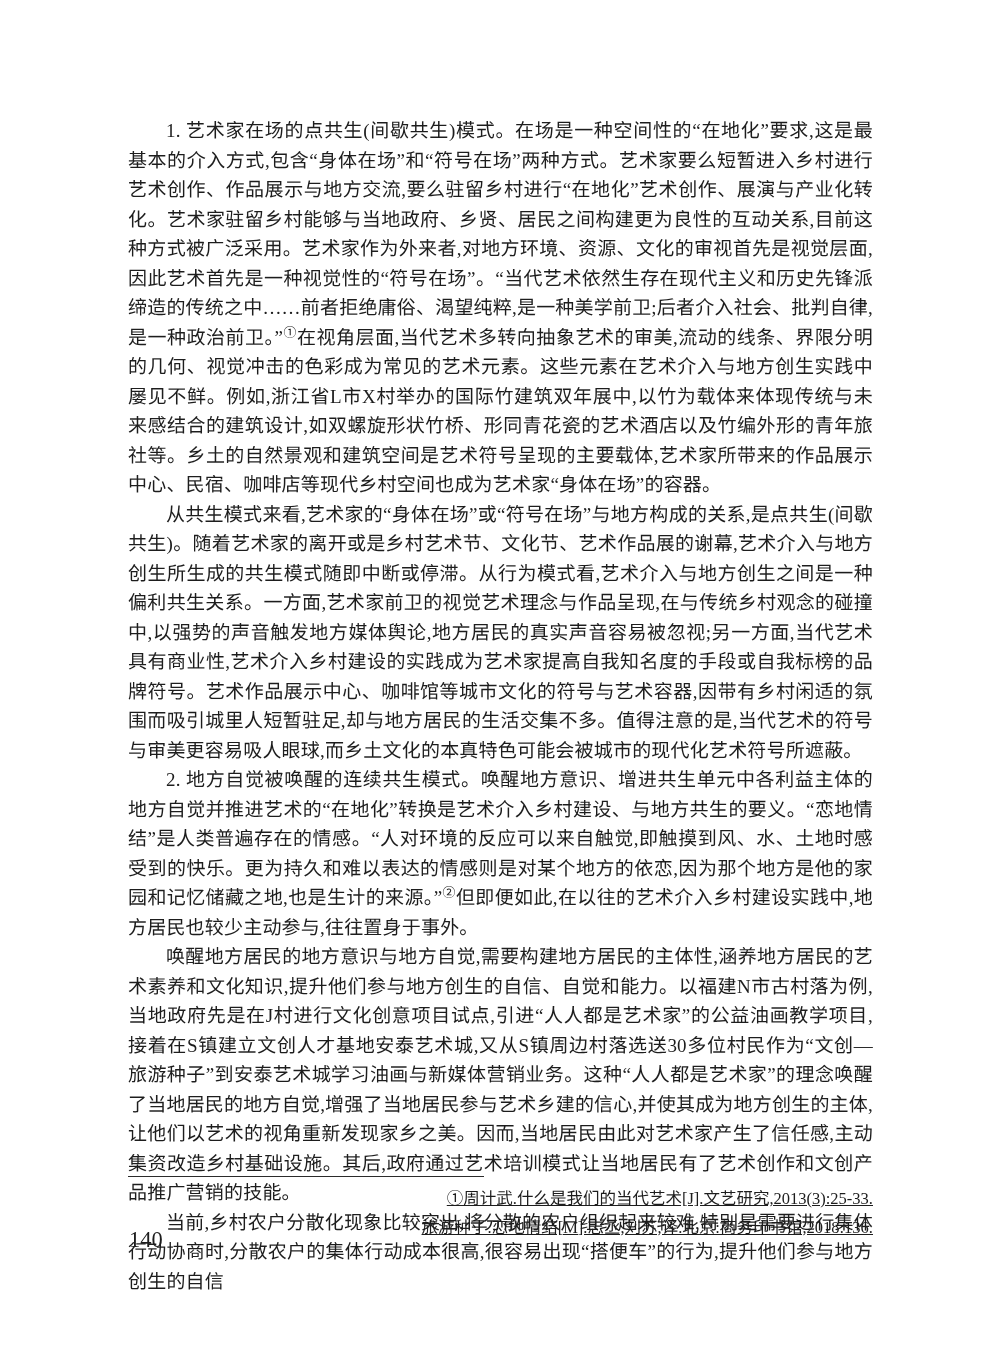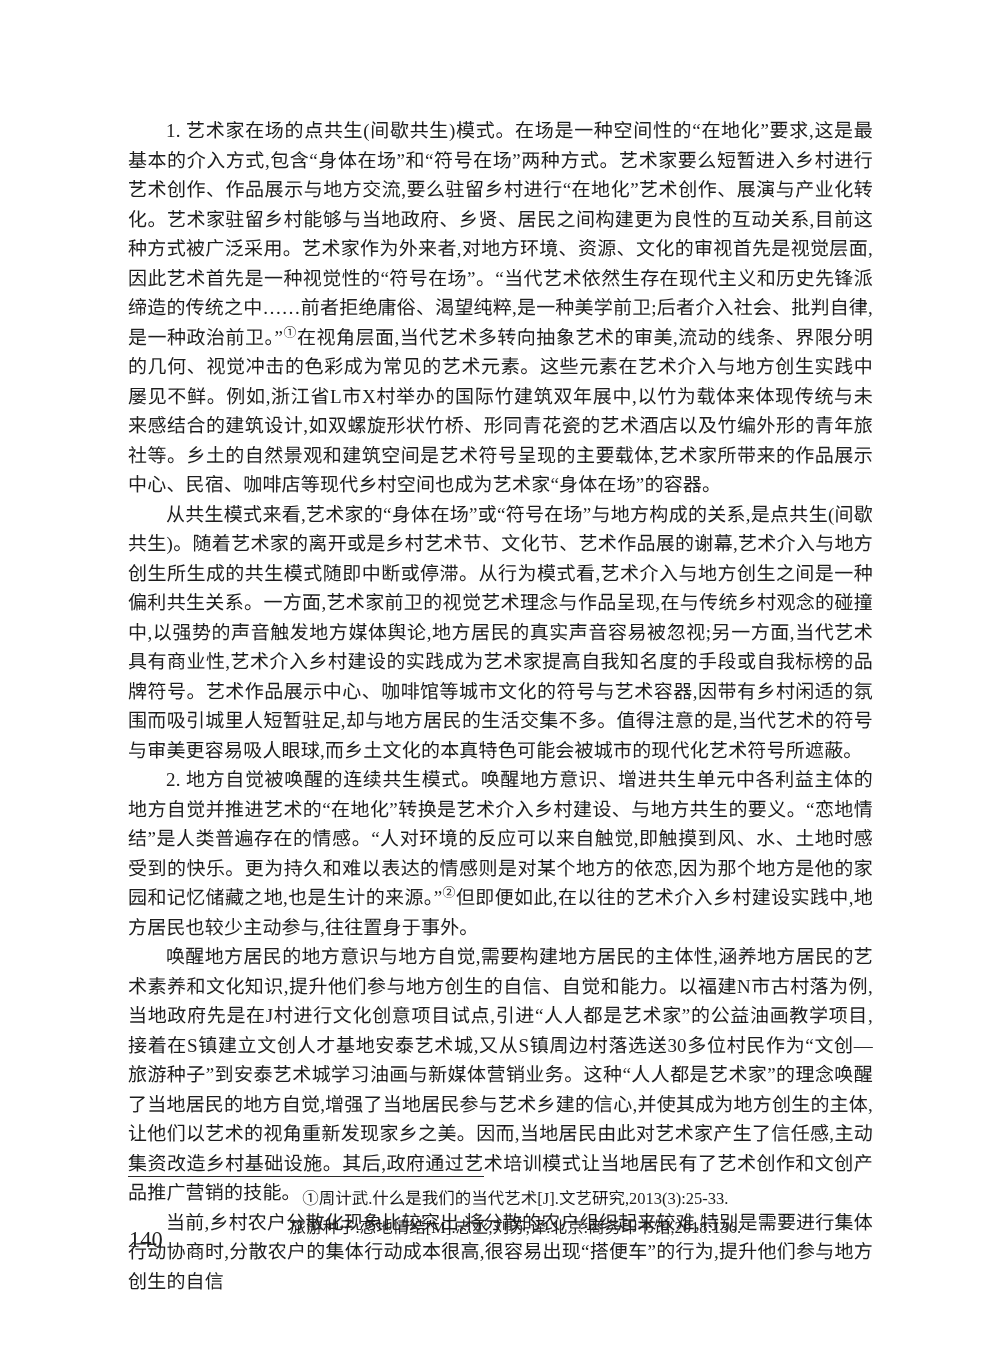--- a/index.html
+++ b/index.html
@@ -33,21 +33,22 @@
     vertical-align: super;
     line-height: 0;
   }
   .footnotes {
     position: absolute;
     left: 128px;
     top: 1176px;
     width: 745px;
     font-size: 16.5px;
     line-height: 28.5px;
-    text-align: center;
+    text-align: right;
+    text-decoration: underline;
   }
   .footnote-rule {
     width: 356px;
     height: 0;
     border-top: 1.5px solid #2b2b2b;
     margin-bottom: 8px;
   }
   .footnote {
     text-indent: 1.8em;
     margin: 0;

